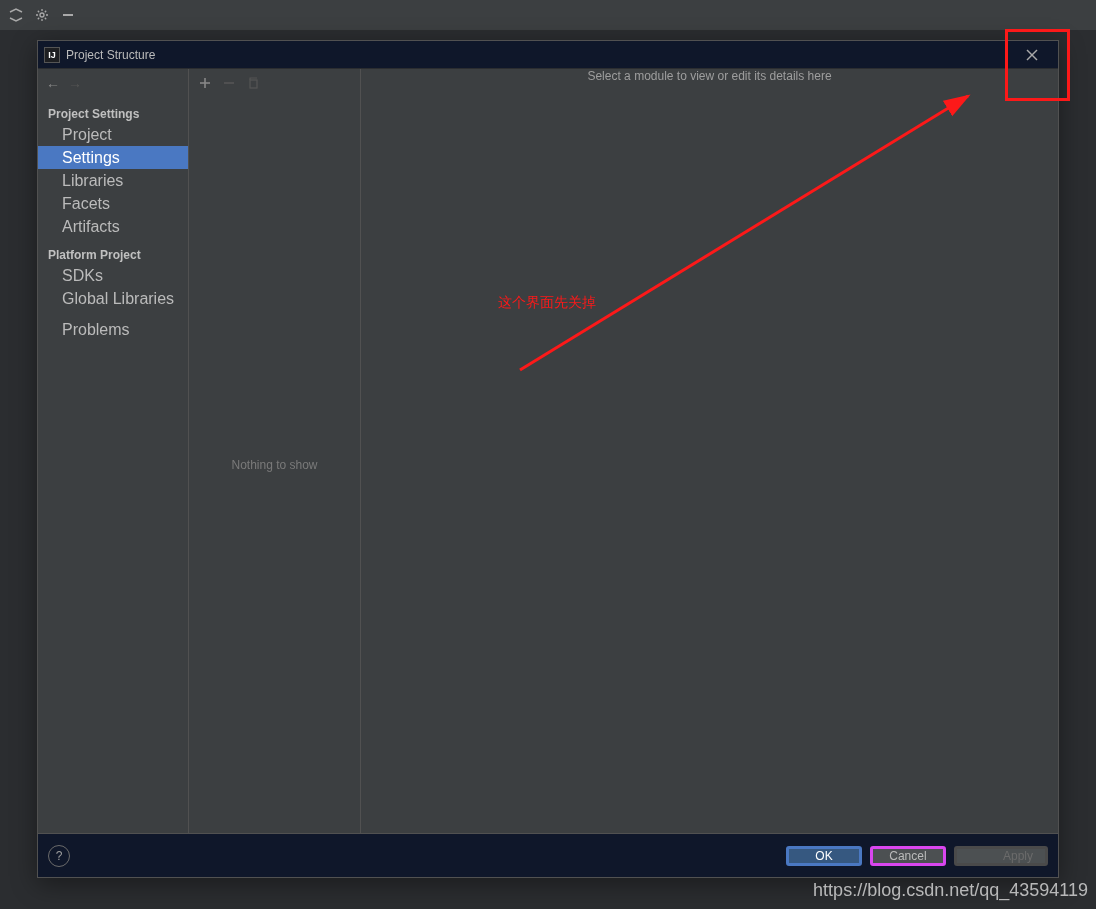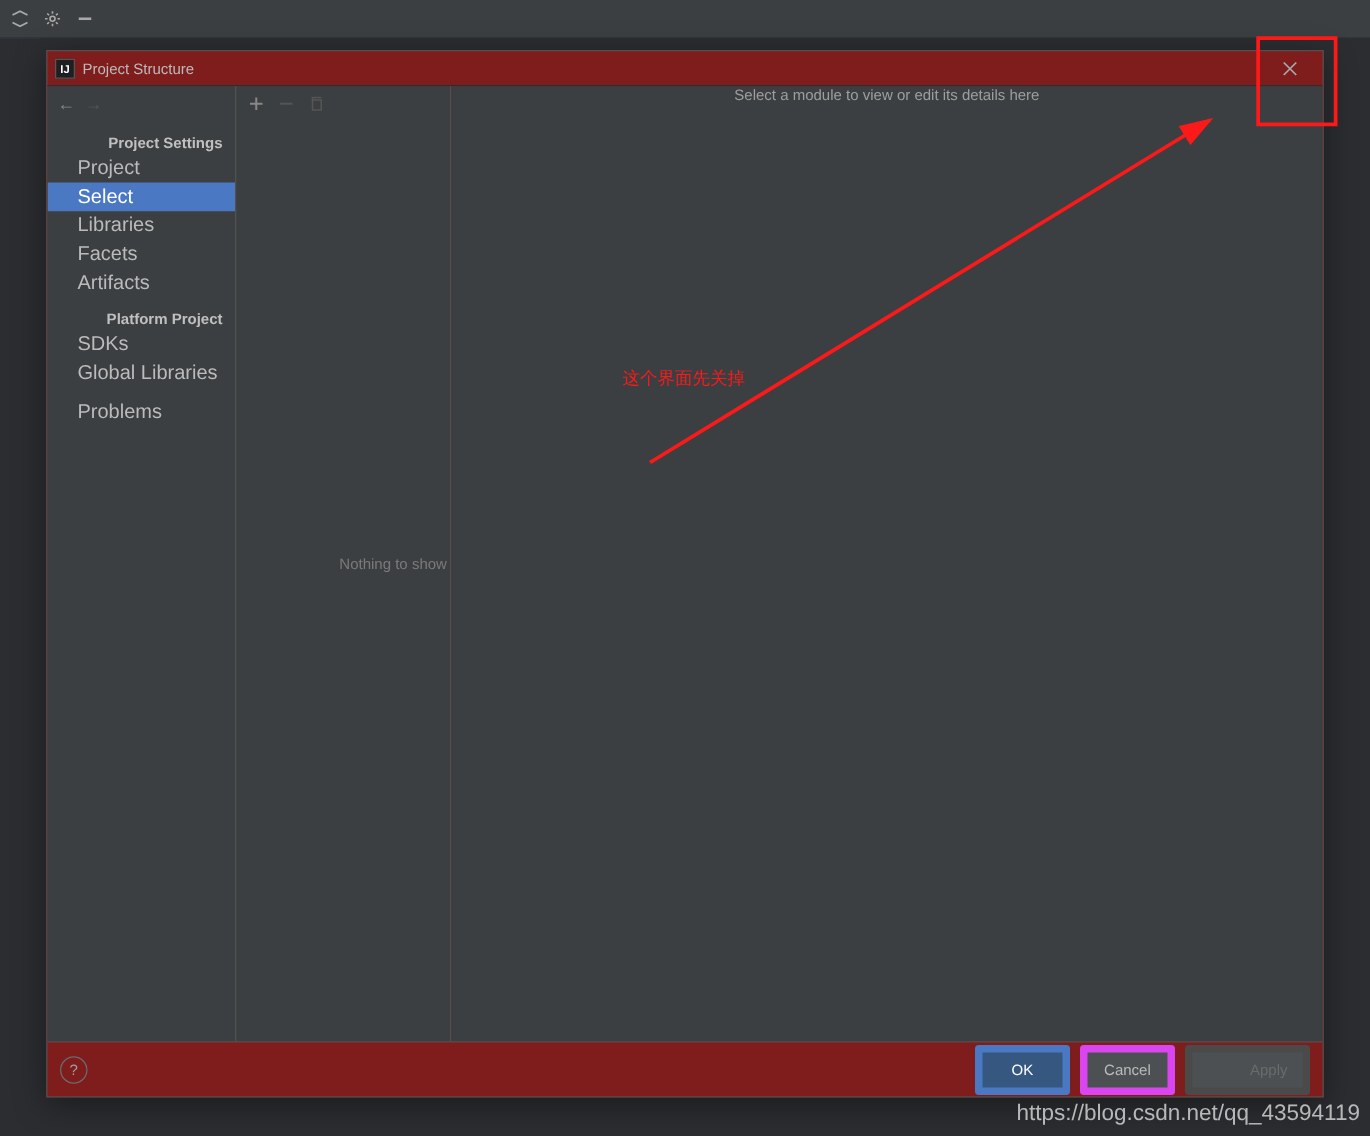--- a/index.html
+++ b/index.html
@@ -27,21 +27,21 @@
 
   .bg-fill {
     position: absolute; left: 0; top: 31px; right: 0; bottom: 0;
     background: #2b2d30;
   }
 
   
   .dialog {
     position: absolute; left: 37px; top: 40px;
     width: 1022px; height: 838px;
-    background: #7f1d1d; border: 1px solid #515151;
+    background: #0f172a; border: 1px solid #515151;
     display: flex; flex-direction: column;
     box-shadow: 0 6px 24px rgba(0,0,0,0.4);
   }
   .dlg-title {
     height: 28px; display: flex; align-items: center;
     padding: 0 6px; gap: 6px; border-bottom: 1px solid #2b2d30;
     color: #bbbbbb; font-size: 12px;
   }
   .ij-logo {
     width: 16px; height: 16px; background: #1e1f22;
@@ -63,32 +63,32 @@
     padding-top: 0; overflow: hidden;
   }
   .sb-nav {
     height: 28px; display: flex; align-items: center; gap: 8px;
     padding: 0 8px; border-bottom: none;
   }
   .sb-nav .arrow { color: #888; font-size: 14px; cursor: pointer; }
   .sb-nav .arrow.disabled { color: #555; cursor: default; }
   .sb-section {
     padding: 4px 10px 2px 10px; color: #c0c0c0; font-weight: bold;
-    font-size: 12px; margin-top: 6px; text-align: right;
+    font-size: 12px; margin-top: 6px;
   }
   .sb-item {
     padding: 3px 10px 3px 24px; color: #bbbbbb; cursor: pointer;
     font-size: 16px; line-height: 17px;
   }
   .sb-item.selected { background: #4a78c2; color: #fff; }
   .sb-problems { margin-top: 8px; }
 
   .middle-pane {
     width: 173px; background: #3c3f41; border-left: 1px solid #515151;
-    border-right: 1px solid #515151; display: flex; flex-direction: row;
+    border-right: 1px solid #515151; display: flex; flex-direction: column;
   }
   .mp-toolbar {
     height: 28px; display: flex; align-items: center; gap: 12px;
     padding: 0 10px; color: #888;
   }
   .mp-toolbar .t-icon { cursor: pointer; display: flex; align-items: center; }
   .mp-toolbar .t-icon.disabled { color: #555; cursor: default; }
   .mp-empty {
     flex: 1; display: flex; align-items: center; justify-content: center;
     color: #7a7a7a; font-size: 12px;
@@ -103,21 +103,21 @@
     height: 44px; border-top: 1px solid #515151;
     display: flex; align-items: center; padding: 0 10px; gap: 8px;
   }
   .help-btn {
     width: 22px; height: 22px; border-radius: 11px;
     border: 1px solid #6b6b6b; display: flex; align-items: center;
     justify-content: center; color: #9e9e9e; cursor: pointer;
   }
   .footer-spacer { flex: 1; }
   .btn {
-    min-width: 76px; height: 40px; border: 6px solid #d946ef;
+    min-width: 76px; height: 20px; border: 3px solid #d946ef;
     background: #4c5052; color: #bbbbbb; font-size: 12px;
     display: flex; align-items: center; justify-content: center;
     cursor: pointer; border-radius: 3px; padding: 0 12px;
   }
   .btn.primary { background: #365880; border-color: #4a78c2; color: #fff; }
   .btn.disabled { color: #6b6b6b; border-color: #4a4a4a; cursor: default; padding-left: 46px; }
 
   
   .red-box {
     position: absolute; border: 3px solid #fc1919;
@@ -178,21 +178,21 @@
 
   <div class="dlg-body">
 
     <div class="sidebar">
       <div class="sb-nav">
         <span class="arrow">←</span>
         <span class="arrow disabled">→</span>
       </div>
       <div class="sb-section">Project Settings</div>
       <div class="sb-item">Project</div>
-      <div class="sb-item selected">Select</div>
+      <div class="sb-item selected">Settings</div>
       <div class="sb-item">Libraries</div>
       <div class="sb-item">Facets</div>
       <div class="sb-item">Artifacts</div>
 
       <div class="sb-section">Platform Project</div>
       <div class="sb-item">SDKs</div>
       <div class="sb-item">Global Libraries</div>
 
       <div class="sb-item sb-problems">Problems</div>
     </div>

